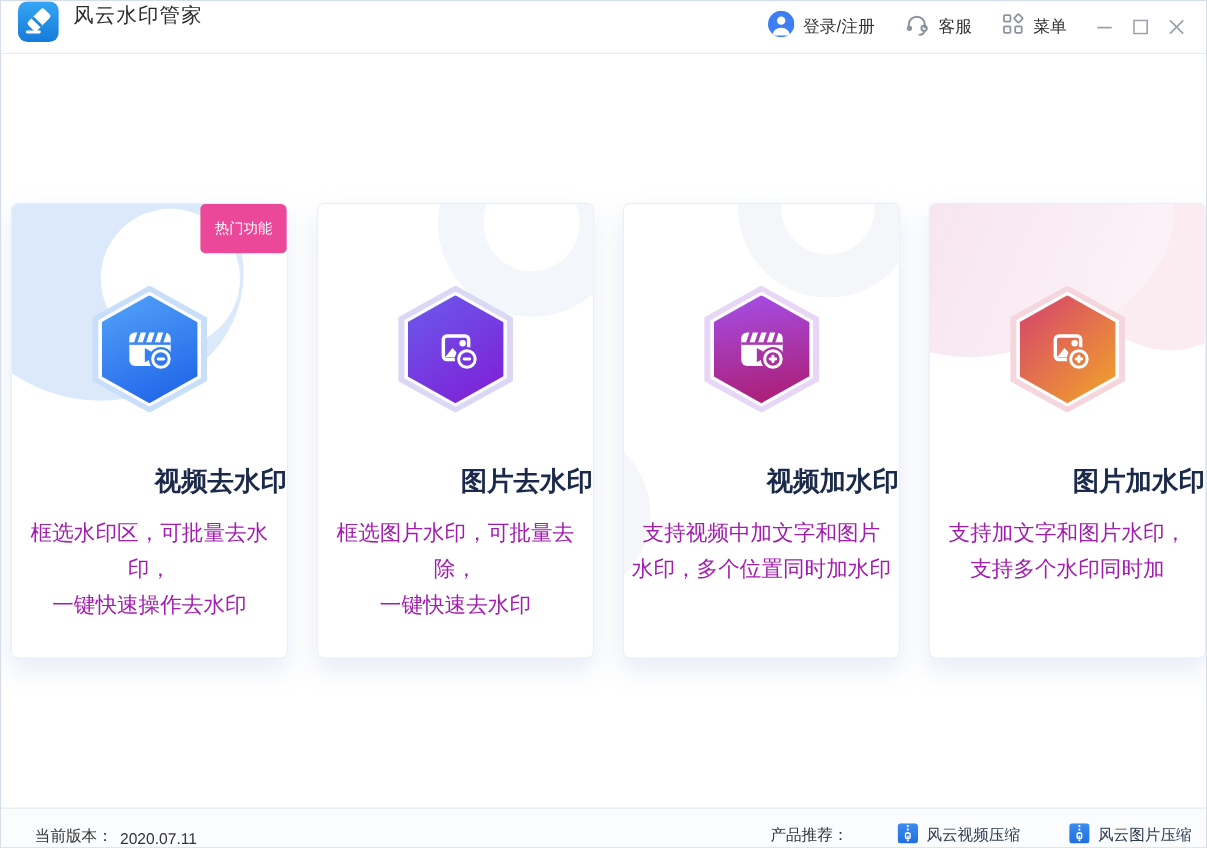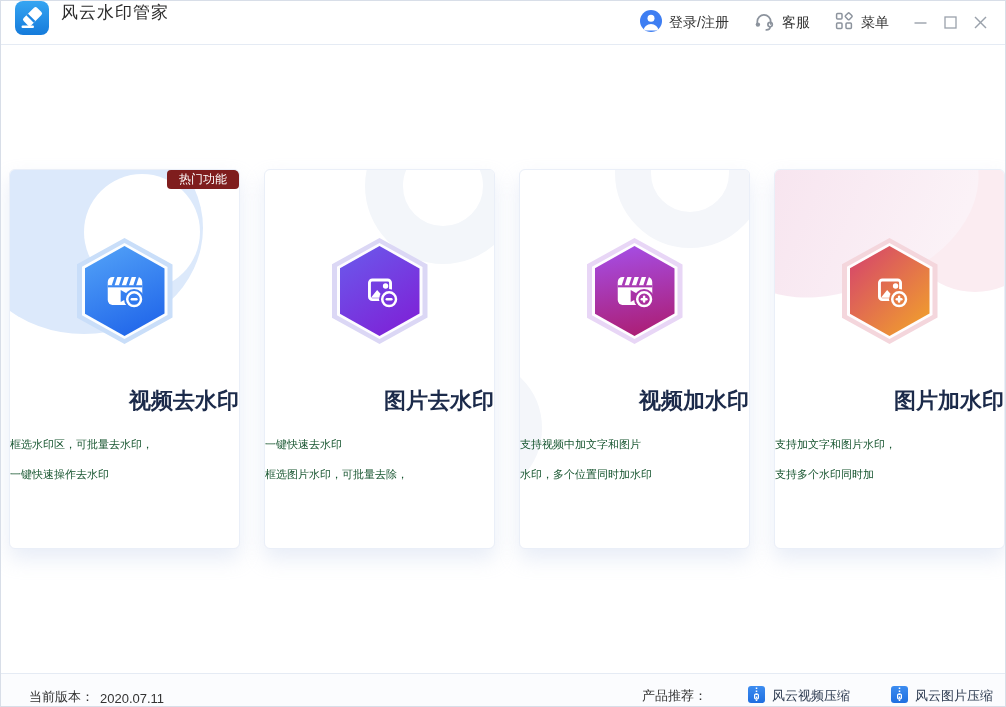--- a/index.html
+++ b/index.html
@@ -35,22 +35,22 @@
   .c1-blob  { left:-45px; top:-48px; width:238px; height:212px; border-radius:50%; background:#dce9fb; }
   .c1-white { left:74px;  top:4px;   width:116px; height:116px; border-radius:50%; background:#fff; }
   .c2-ring  { left:100px; top:-62px; width:156px; height:156px; border:38px solid #f3f6fa; border-radius:50%; }
   .c3-ring  { left:95px;  top:-72px; width:150px; height:150px; border:36px solid #f4f6fa; border-radius:50%; }
   .c3-ring2 { left:-118px; top:188px; width:140px; height:140px; border:34px solid #f4f6fa; border-radius:50%; }
   .c4-circle{ left:125px; top:-28px; width:150px; height:150px; border-radius:50%; background:#fbecf1; }
   .c4-blob  { left:-62px; top:-72px; width:268px; height:192px; border-radius:48% 52% 58% 42%;
               background:linear-gradient(125deg,#f6e1ed 10%,#fbf2f7 85%); transform:rotate(-12deg); }
   .badge {
     position:absolute; top:0; right:0; z-index:3;
-    background:#7f1d1d; color:#fff; font-size:12px;
-    padding:1px 12px; border-radius:4px;
+    background:#ec4899; color:#fff; font-size:12px;
+    padding:12px 12px; border-radius:4px;
   }
   .hex-wrap { position:absolute; top:68px; left:50%; transform:translateX(-50%);
               width:96px; height:106px; z-index:2; }
   .hex { position:absolute; clip-path:polygon(50% 0%,100% 25%,100% 75%,50% 100%,0% 75%,0% 25%); }
   .hex.halo { left:0; top:0; width:96px; height:106px; }
   .hex.mid  { left:5px; top:5px; width:86px; height:96px; background:rgba(255,255,255,.95); }
   .hex.grad { left:8px; top:8px; width:80px; height:90px;
               display:flex; align-items:center; justify-content:center; }
   .card1 .hex.halo { background:#c9def9; }
   .card2 .hex.halo { background:#dbd7f5; }
@@ -59,21 +59,21 @@
   .card1 .hex.grad { background:linear-gradient(155deg,#54a4f8 0%,#1e63e9 95%); }
   .card2 .hex.grad { background:linear-gradient(145deg,#6a5bec 0%,#7f1fd6 95%); }
   .card3 .hex.grad { background:linear-gradient(170deg,#a54fe9 0%,#ac1e74 95%); }
   .card4 .hex.grad { background:linear-gradient(135deg,#d4406f 0%,#f1a12b 95%); }
   .card-title {
     position:absolute; top:216px; left:0; width:100%; z-index:2;
     text-align:right; font-size:22px; font-weight:bold; color:#1b2a4a;
   }
   .card-desc {
     position:absolute; top:259px; left:0; width:100%; z-index:2;
-    font-size:11px; line-height:30px; color:#14532d;
+    text-align:center; font-size:18px; line-height:30px; color:#a21caf;
   }
   
   .footer {
     position:absolute; left:0; bottom:0; width:100%; height:33px;
     background:#fbfcfe; border-top:1px solid #e5ebf4;
     display:flex; align-items:flex-end; padding:0 12px 0 28px; z-index:5;
     font-size:13px; color:#333;
   }
   .footer-right { margin-left:auto; display:flex; align-items:center;gap:41px; }
   .product { display:flex; align-items:center; cursor:pointer; }
@@ -215,22 +215,22 @@
             <circle cx="33.5" cy="32.5" r="10.5" fill="#000"></circle>
           </mask>
           <rect x="0" y="0" width="48" height="48" fill="#fff" mask="url(#m-ir)"></rect>
           <circle cx="33.5" cy="32.5" r="7.2" fill="none" stroke="#fff" stroke-width="2.6"></circle>
           <rect x="29.8" y="31.2" width="7.4" height="2.6" rx="1.3" fill="#fff"></rect>
         </svg>
       </div>
     </div>
     <div class="card-title">图片去水印</div>
     <div class="card-desc">
-      <div>一键快速去水印</div>
-        <div>框选图片水印，可批量去除，</div>
+      <div>框选图片水印，可批量去除，</div>
+        <div>一键快速去水印</div>
     </div>
   </div>
 
   <div class="card card3">
     <div class="deco c3-ring"></div>
     <div class="deco c3-ring2"></div>
     <div class="hex-wrap">
       <div class="hex halo"></div>
         <div class="hex mid"></div>
       <div class="hex grad">

